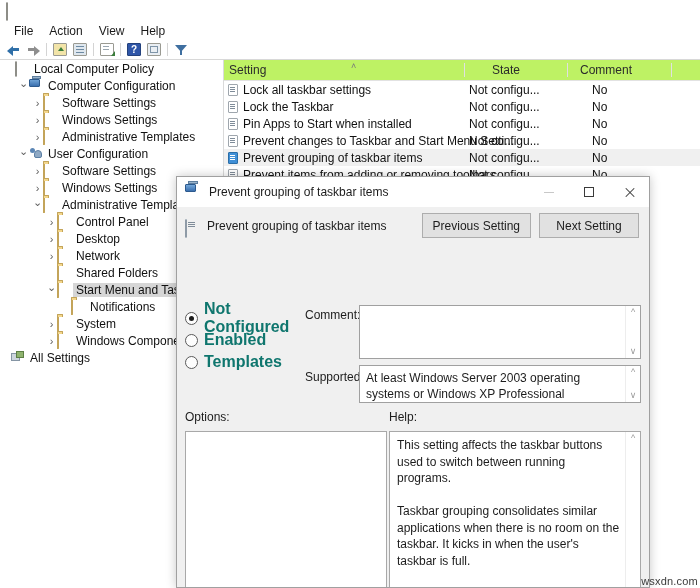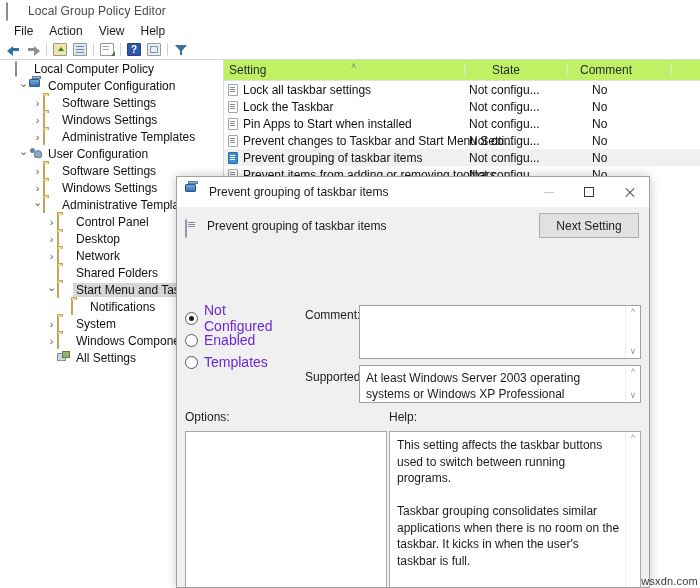--- a/index.html
+++ b/index.html
@@ -217,21 +217,21 @@
   .radios { position:absolute; left:8px; top:0px; width:112px; }
   .radio { display:flex; align-items:center; height:22px; font-size:12px; color:#1c1c1c; cursor:pointer;}
   .rdot {
     width:13px;height:13px;border-radius:50%;border:1px solid #5a5a5a;background:#fdfdfd;
     box-sizing:border-box; margin-right:6px; position:relative; flex:0 0 13px;
   }
   .radio.on .rdot:after {
     content:""; position:absolute; left:3px; top:3px; width:5px; height:5px; border-radius:50%; background:#1c1c1c;
   }
 
-  .lbl { font-size:14px; color:#6d28d9; }
+  .lbl { font-size:16px; color:#0f766e;font-weight:bold; }
 
   .fieldlbl { position:absolute; font-size:12px; color:#1c1c1c; }
 
   .textbox {
     position:absolute; background:#ffffff; border:1px solid #a0a0a0; box-sizing:border-box;
     font-size:12px; color:#1c1c1c; overflow:hidden;
   }
   .sbar {
     position:absolute; right:0; top:0; width:15px; bottom:0; background:#ffffff;
     border-left:1px solid #ededed; display:flex; flex-direction:column; justify-content:space-between;
@@ -252,21 +252,20 @@
     font-family:"Liberation Sans", sans-serif; letter-spacing:.2px;
   }
 </style>
 </head>
 <body>
 
 <div id="root">
 
   <div class="titlebar">
     <span class="ticon"><span class="gpe-glyph"></span></span>
-    <span class="ttext">Local Group Policy Editor</span>
   </div>
 
   <div class="menubar">
     <div class="mi">File</div>
     <div class="mi">Action</div>
     <div class="mi">View</div>
     <div class="mi">Help</div>
   </div>
 
   <div class="toolbar">
@@ -414,21 +413,21 @@
         <span class="ticon2"><span class="ico-folder"></span></span>
         <span class="tlabel">System</span>
       </div>
       <div class="trow" style="padding-left: 46px;">
         <span class="chev closed">
           <i style="font-size: 11px;">›</i>
         </span>
         <span class="ticon2"><span class="ico-folder"></span></span>
         <span class="tlabel">Windows Components</span>
       </div>
-      <div class="trow" style="padding-left: 46px;">
+      <div class="trow" style="">
         <span class="chev none">
           <i style="font-size: 11px;">›</i>
         </span>
         <span class="ticon2"><span class="ico-all"></span></span>
         <span class="tlabel">All Settings</span>
       </div>
     </div>
   <div class="vsplit"></div>
 
   <div class="listpane">
@@ -508,20 +507,21 @@
         <div class="wbtn close">
             <span class="gclose"></span>
           </div>
       </div>
     </div>
 
     <div class="dlg-subhead">
       <span class="sicon"><span class="sicon-glyph"></span></span>
       <span class="sttext">Prevent grouping of taskbar items</span>
       <div class="navbtns">
+        <button class="btn">Previous Setting</button>
         <button class="btn">Next Setting</button>
       </div>
     </div>
 
     <div class="dlg-body" style="height:344px;">
 
       <div class="radios" style="top:62px;">
         <div class="radio on">
           <span class="rdot"></span>
           <span class="lbl">Not Configured</span>

